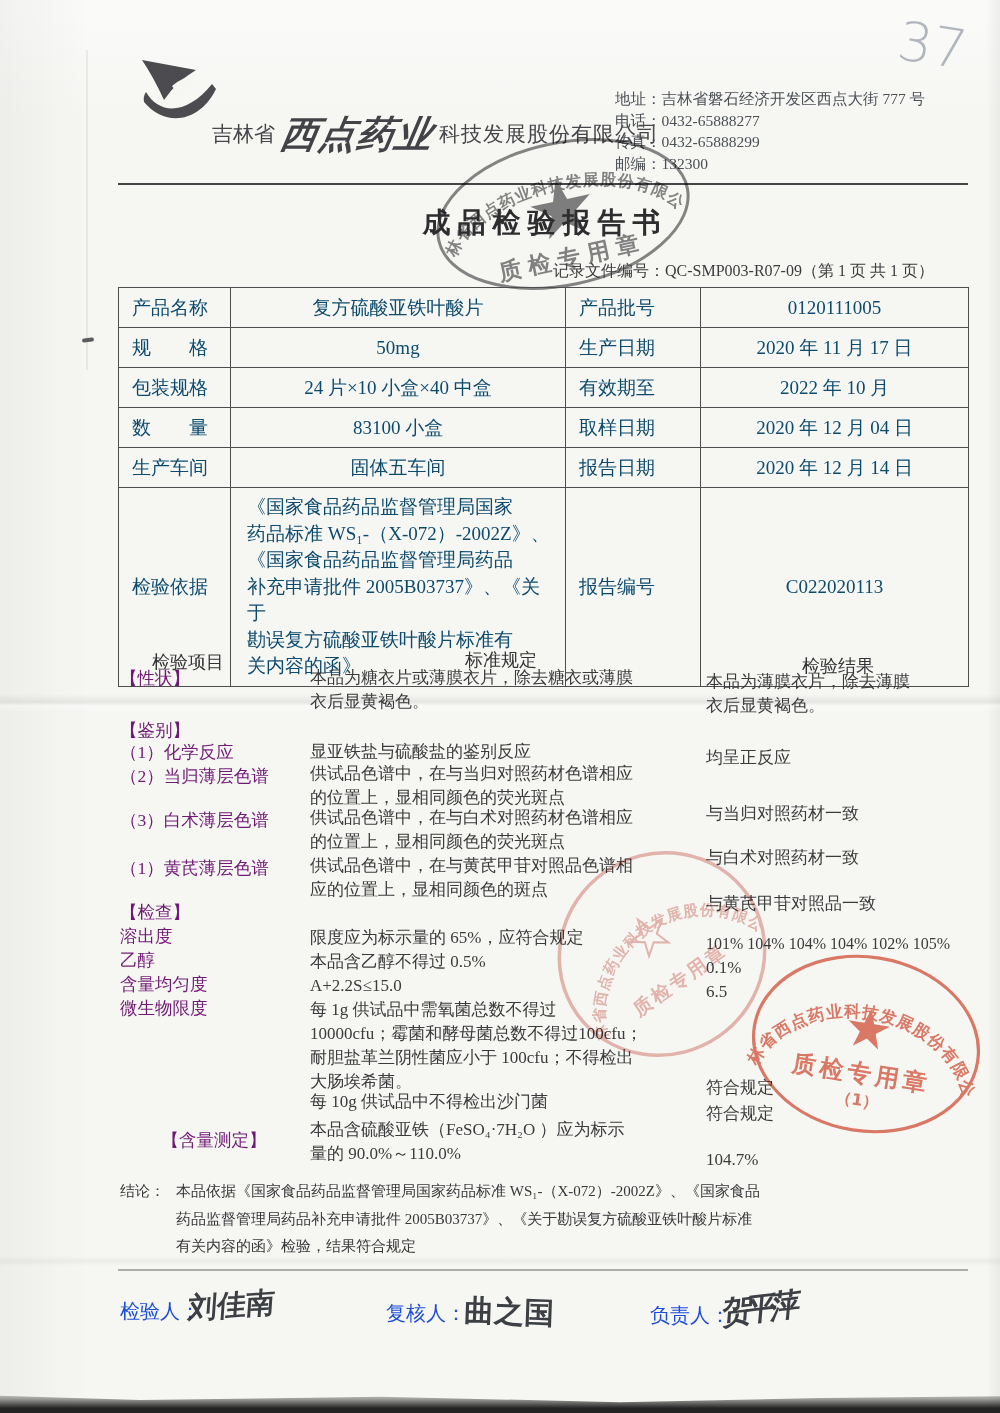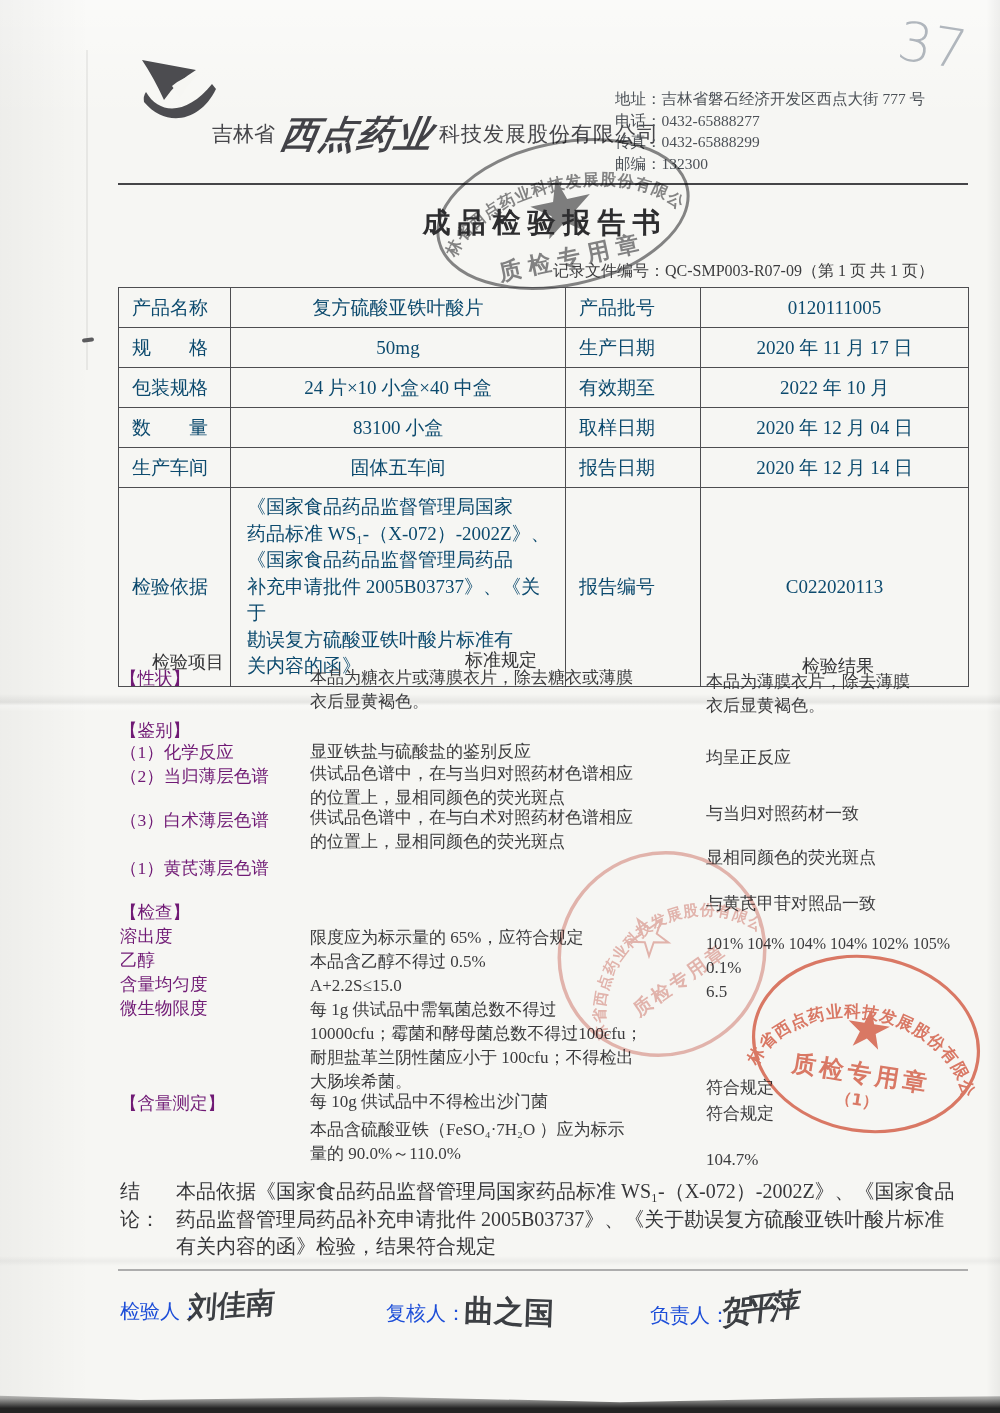--- a/index.html
+++ b/index.html
@@ -37,21 +37,21 @@
       white-space:pre-line;vertical-align:middle;}
   
   .results{left:118px;top:638px;width:850px;height:545px;}
   .rh{position:absolute;font-size:18px;color:#343436;}
   .ri{position:absolute;left:2px;width:188px;font-size:17.5px;color:#701a75;white-space:nowrap;}
   .rs{position:absolute;left:192px;width:382px;font-size:17px;line-height:24px;
       color:#3b3b3d;white-space:pre-line;}
   .rr{position:absolute;left:588px;width:264px;font-size:17px;line-height:24px;
       color:#3b3b3d;white-space:pre-line;}
   
-  .conclusion{left:120px;top:1178px;width:838px;display:flex;font-size:20px;line-height:27.5px;color:#37373a;}
+  .conclusion{left:120px;top:1178px;width:838px;display:flex;font-size:15px;line-height:27.5px;color:#37373a;}
   .conclusion .clab{flex:0 0 56px;}
   .conclusion .ctext{flex:1;white-space:pre-line;}
   .divider{left:118px;top:1269px;width:850px;height:2px;background:#9b9b9b;opacity:.8;}
   
   .sig-label{position:absolute;font-size:20px;color:#1d4ed8;white-space:nowrap;}
   .sig{position:absolute;font-family:"DejaVu Sans",sans-serif;font-weight:700;
       color:#23262b;white-space:nowrap;opacity:.88;}
   
   svg.stamp{position:absolute;mix-blend-mode:multiply;}
   .stamp text{font-family:"DejaVu Sans",sans-serif;}
@@ -181,23 +181,25 @@
   <div class="rr" style="top:108px;">均呈正反应</div>
 
   <div class="ri" style="top:126px;">（2）当归薄层色谱</div>
   <div class="rs" style="top:124px;">供试品色谱中，在与当归对照药材色谱相应
 的位置上，显相同颜色的荧光斑点</div>
   <div class="rr" style="top:164px;">与当归对照药材一致</div>
 
   <div class="ri" style="top:170px;">（3）白术薄层色谱</div>
   <div class="rs" style="top:168px;">供试品色谱中，在与白术对照药材色谱相应
 的位置上，显相同颜色的荧光斑点</div>
-  <div class="rr" style="top:208px;">显相同颜色的荧光斑点</div>
+  <div class="rr" style="top:208px;">与白术对照药材一致</div>
 
   <div class="ri" style="top:218px;">（1）黄芪薄层色谱</div>
+  <div class="rs" style="top:216px;">供试品色谱中，在与黄芪甲苷对照品色谱相
+应的位置上，显相同颜色的斑点</div>
   <div class="rr" style="top:254px;">与黄芪甲苷对照品一致</div>
 
   <div class="ri" style="top:262px;">【检查】</div>
 
   <div class="ri" style="top:286px;">溶出度</div>
   <div class="rs" style="top:288px;">限度应为标示量的 65%，应符合规定</div>
   <div class="rr" style="top:294px;white-space:nowrap;font-size:16px;">101% 104% 104% 104% 102% 105%</div>
 
   <div class="ri" style="top:310px;">乙醇</div>
   <div class="rs" style="top:312px;">本品含乙醇不得过 0.5%</div>
@@ -210,21 +212,21 @@
   <div class="ri" style="top:358px;">微生物限度</div>
   <div class="rs" style="top:360px;">每 1g 供试品中需氧菌总数不得过
 10000cfu；霉菌和酵母菌总数不得过100cfu；
 耐胆盐革兰阴性菌应小于 100cfu；不得检出
 大肠埃希菌。</div>
   <div class="rr" style="top:438px;">符合规定</div>
 
   <div class="rs" style="top:452px;">每 10g 供试品中不得检出沙门菌</div>
   <div class="rr" style="top:464px;">符合规定</div>
 
-  <div class="ri" style="top:453px;">【含量测定】</div>
+  <div class="ri" style="top:490px;text-align:center;">【含量测定】</div>
   <div class="rs" style="top:480px;">本品含硫酸亚铁（FeSO₄·7H₂O ）应为标示
 量的 90.0%～110.0%</div>
   <div class="rr" style="top:510px;">104.7%</div>
 </div>
 
 <svg class="stamp faint" style="left:540px;top:832px;" width="250" height="250" viewBox="0 0 250 250">
   <g transform="translate(122,122) rotate(-35)" opacity="0.45">
     <ellipse cx="0" cy="0" rx="104" ry="100" fill="none" stroke="#d0665a" stroke-width="3.5"></ellipse>
     <path id="arcTop2" d="M -94 42 A 98 94 0 0 1 94 42" fill="none"></path>
     <text font-size="15" letter-spacing="1" fill="#d0665a" font-weight="700">

